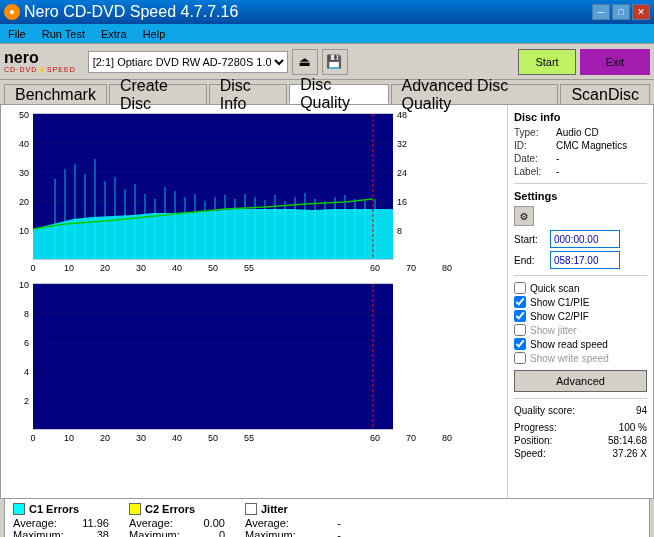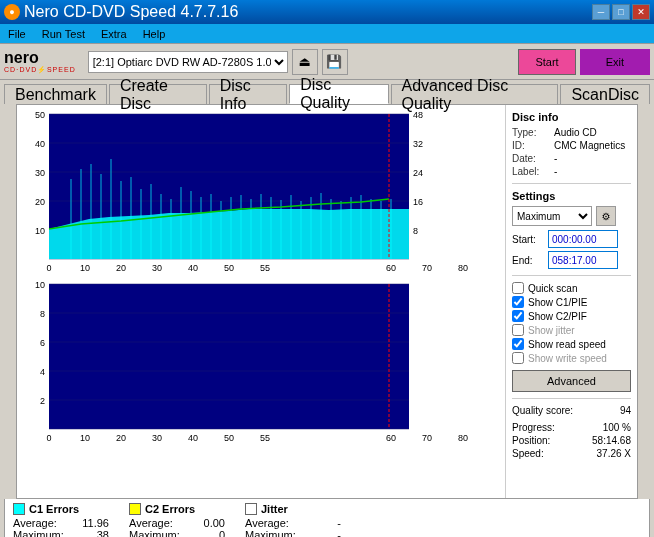--- a/index.html
+++ b/index.html
@@ -18,30 +18,30 @@
     .menubar { background: #0ea5e9; border-bottom: 1px solid #999; height: 20px; display: flex; align-items: center; padding: 0 4px; gap: 8px; }
     .menubar-item { font-size: 11px; padding: 1px 4px; cursor: pointer; }
     
     
     .toolbar { background: #d4d0c8; border-bottom: 1px solid #999; height: 36px; display: flex; align-items: center; padding: 2px 4px; gap: 4px; }
     .nero-logo { display: flex; flex-direction: column; align-items: flex-start; margin-right: 8px; }
     .nero-top { font-size: 16px; font-weight: bold; color: black; line-height: 1; }
     .nero-bottom { font-size: 7px; color: #cc0000; letter-spacing: 1px; line-height: 1; }
     .drive-selector { height: 22px; border: 1px solid #999; background: white; font-size: 11px; width: 200px; }
     .toolbar-btn-icon { width: 26px; height: 26px; background: #d4d0c8; border: 1px solid #999; cursor: pointer; display: flex; align-items: center; justify-content: center; font-size: 13px; }
-    .start-btn { height: 26px; padding: 0 16px; background: #ec4899; border: 1px solid #666; cursor: pointer; font-size: 11px; }
+    .start-btn { height: 26px; padding: 0 16px; background: #bef264; border: 1px solid #666; cursor: pointer; font-size: 11px; }
     .exit-btn { height: 26px; padding: 0 22px; background: #a21caf; border: 4px solid #a21caf; cursor: pointer; font-size: 11px; }
     
     
     .tabs { background: #d4d0c8; padding: 4px 4px 0; display: flex; gap: 2px; }
     .tab { height: 20px; padding: 0 10px; border: 1px solid #999; border-bottom: none; background: #d4d0c8; cursor: pointer; font-size: 16px; display: flex; align-items: center; }
     .tab.active { background: white; border-bottom: 1px solid white; position: relative; z-index: 2; }
     
     
-    .content { display: flex; background: white; border: 1px solid #999; margin: 0 16px; height: 395px; }
+    .content { display: flex; background: white; border: 1px solid #999; margin: 0 0; height: 395px; }
     
     
     .chart-area { flex: 1; padding: 4px; border-right: 1px solid #ccc; }
     
     
     .right-panel { width: 145px; padding: 6px; font-size: 10px; }
     .section-title { font-weight: bold; margin-bottom: 4px; font-size: 11px; }
     .info-row { display: flex; margin-bottom: 2px; }
     .info-label { width: 42px; color: #333; }
     .info-value { color: #000; }
@@ -243,23 +243,20 @@
     </div>
     <div class="info-row">
       <span class="info-label">Label:</span>
       <span class="info-value">-</span>
     </div>
     
     <div class="divider"></div>
     
     <div class="section-title">Settings</div>
     <div class="settings-row">
-      <select class="combo-box">
-        <option>Maximum</option>
-      </select>
       <div class="toolbar-btn-icon" style="width:20px;height:20px;font-size:10px;">⚙</div>
     </div>
     
     <div class="time-row">
       <span class="time-label">Start:</span>
       <input class="time-field" type="text" value="000:00.00" style="">
     </div>
     <div class="time-row">
       <span class="time-label">End:</span>
       <input class="time-field" type="text" value="058:17.00" style="">

